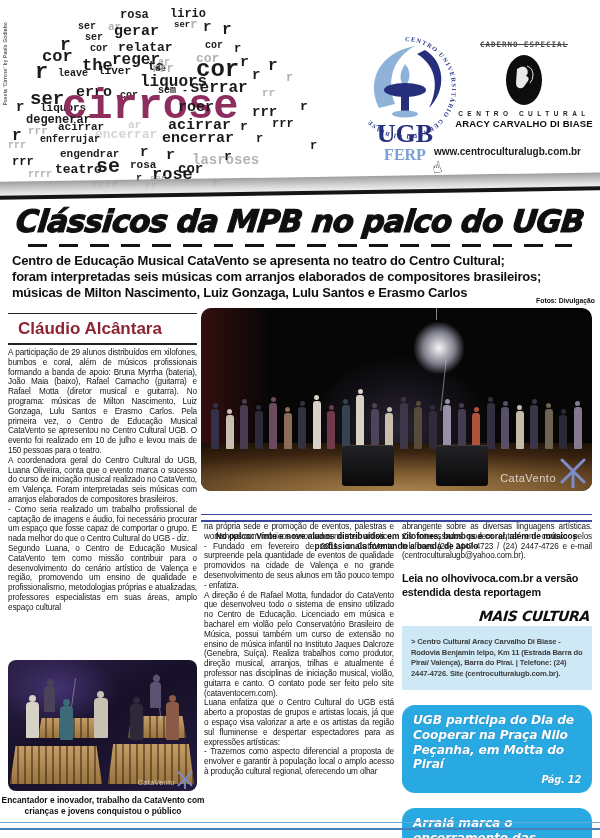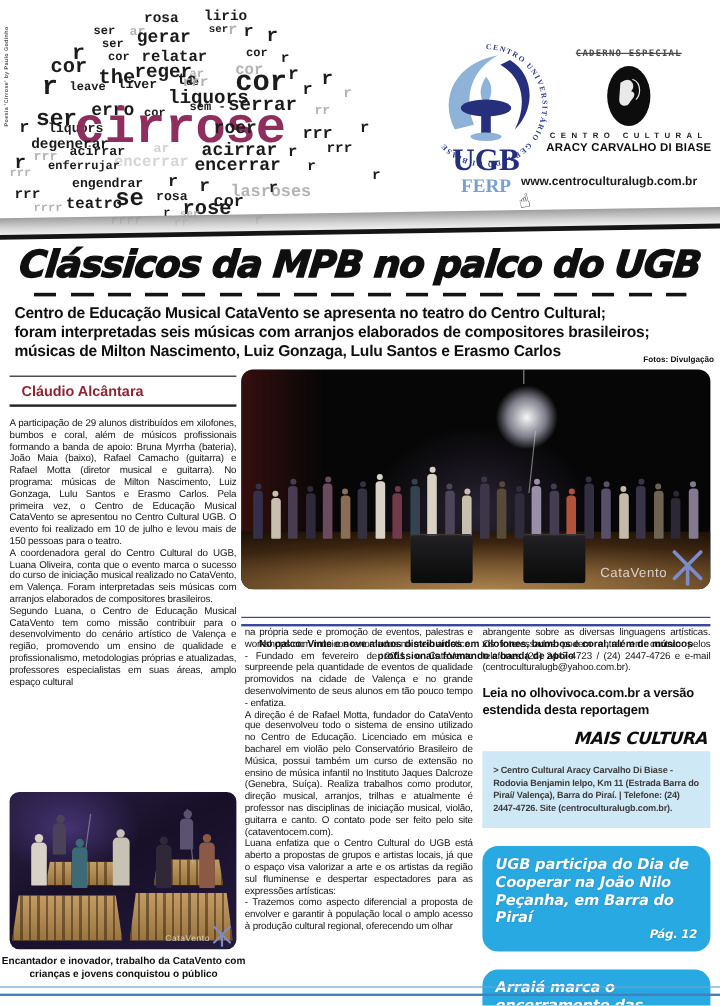--- a/index.html
+++ b/index.html
@@ -35,21 +35,21 @@
   #dashes{left:28px;top:244px;width:544px;height:3.4px;
      background:repeating-linear-gradient(90deg,#141414 0 19px,transparent 19px 31px);}
   #subhead{left:12px;top:253px;width:576px;text-align:left;font-size:13px;font-weight:bold;
      line-height:15.8px;color:#0f0f0f;letter-spacing:-0.2px;}
   #photo-credit{left:395px;top:297px;width:200px;text-align:right;font-size:6.8px;font-weight:bold;color:#111;}
 
   
   #author-block{left:8px;top:313px;width:189px;}
   .rule-thin{border-top:1.5px solid #232323;height:0;}
   .rule-thick{border-top:2.5px solid #232323;height:0;}
-  #author-name{padding:5px 0 4px 10px;font-size:12px;font-weight:bold;color:#8e2433;}
+  #author-name{padding:5px 0 4px 10px;font-size:17px;font-weight:bold;color:#8e2433;}
   .col{position:absolute;width:190px;font-size:8.2px;line-height:9.8px;text-align:justify;
        color:#161616;letter-spacing:-0.15px;}
   .col p{margin:0;}
   #col1{left:8px;top:348px;width:189px;}
   #col2{left:204px;top:522px;}
   #col3{left:402px;top:522px;}
   #read-more{margin-top:11px;font-size:10.8px;line-height:13.5px;font-weight:bold;text-align:left;
        letter-spacing:-0.2px;color:#101010;}
   #mc-heading{margin-top:13px;text-align:right;font-style:italic;font-weight:bold;font-size:14px;
        letter-spacing:-0.4px;color:#0d0d0d;transform:skewX(-5deg);padding-right:2px;
@@ -244,20 +244,21 @@
 
 <div class="abs" id="author-block">
   <div class="rule-thin"></div>
   <div id="author-name">Cláudio Alcântara</div>
   <div class="rule-thick"></div>
 </div>
 
 <div class="col" id="col1">
   <p>A participação de 29 alunos distribuídos em xilofones, bumbos e coral, além de músicos profissionais formando a banda de apoio: Bruna Myrrha (bateria), João Maia (baixo), Rafael Camacho (guitarra) e Rafael Motta (diretor musical e guitarra). No programa: músicas de Milton Nascimento, Luiz Gonzaga, Lulu Santos e Erasmo Carlos. Pela primeira vez, o Centro de Educação Musical CataVento se apresentou no Centro Cultural UGB. O evento foi realizado em 10 de julho e levou mais de 150 pessoas para o teatro.</p>
   <p>A coordenadora geral do Centro Cultural do UGB, Luana Oliveira, conta que o evento marca o sucesso do curso de iniciação musical realizado no CataVento, em Valença. Foram interpretadas seis músicas com arranjos elaborados de compositores brasileiros.</p>
+  <p>- Como seria realizado um trabalho profissional de captação de imagens e áudio, foi necessário procurar um espaço que fosse capaz de comportar o grupo. E nada melhor do que o Centro Cultural do UGB - diz.</p>
   <p>Segundo Luana, o Centro de Educação Musical CataVento tem como missão contribuir para o desenvolvimento do cenário artístico de Valença e região, promovendo um ensino de qualidade e profissionalismo, metodologias próprias e atualizadas, professores especialistas em suas áreas, amplo espaço cultural</p>
 </div>
 
 <div class="abs" id="main-photo">
   <div class="abs" id="mp-curtain"></div>
   <div class="abs" id="mp-glow"></div>
   <div class="abs" id="mp-floor"></div>
   <div class="abs" id="mp-chand-wire"></div>
   <div class="abs" id="mp-chandelier"></div>
   <div class="abs" id="mp-mic"></div>
@@ -312,21 +313,21 @@
   <p>Luana enfatiza que o  Centro Cultural do UGB está aberto a propostas de grupos e artistas locais, já que o espaço visa valorizar a arte e os artistas da região sul fluminense e despertar espectadores para as expressões artísticas:</p>
   <p>- Trazemos como aspecto diferencial a proposta de envolver e garantir à população local o amplo acesso à produção cultural regional, oferecendo um olhar</p>
 </div>
 
 <div class="col" id="col3">
   <p>abrangente sobre as diversas linguagens artísticas. Os interessados podem entrar em contato pelos telefones (24) 2447-4723 / (24) 2447-4726 e e-mail (centroculturalugb@yahoo.com.br).</p>
   <div id="read-more">Leia no olhovivoca.com.br a versão estendida desta reportagem</div>
   <div id="mc-heading">MAIS CULTURA</div>
   <div id="mc-box">&gt; Centro Cultural Aracy Carvalho Di Biase - Rodovia Benjamin Ielpo, Km 11 (Estrada Barra do Piraí/ Valença), Barra do Piraí. | Telefone: (24) 2447-4726. Site (centroculturalugb.com.br).</div>
   <div class="teaser">
-    <div>UGB participa do Dia de Cooperar na João Nilo Peçanha, em Barra do Piraí</div>
+    <div>UGB participa do Dia de Cooperar na Praça Nilo Peçanha, em Motta do Piraí</div>
     <div class="pg">Pág. 12</div>
   </div>
   <div class="teaser">
     <div>Arraiá marca o encerramento das atividades do semestre</div>
 
   </div>
 </div>
 
 <div class="abs" id="bottom-photo">
   <div class="abs" id="bp-light"></div>

